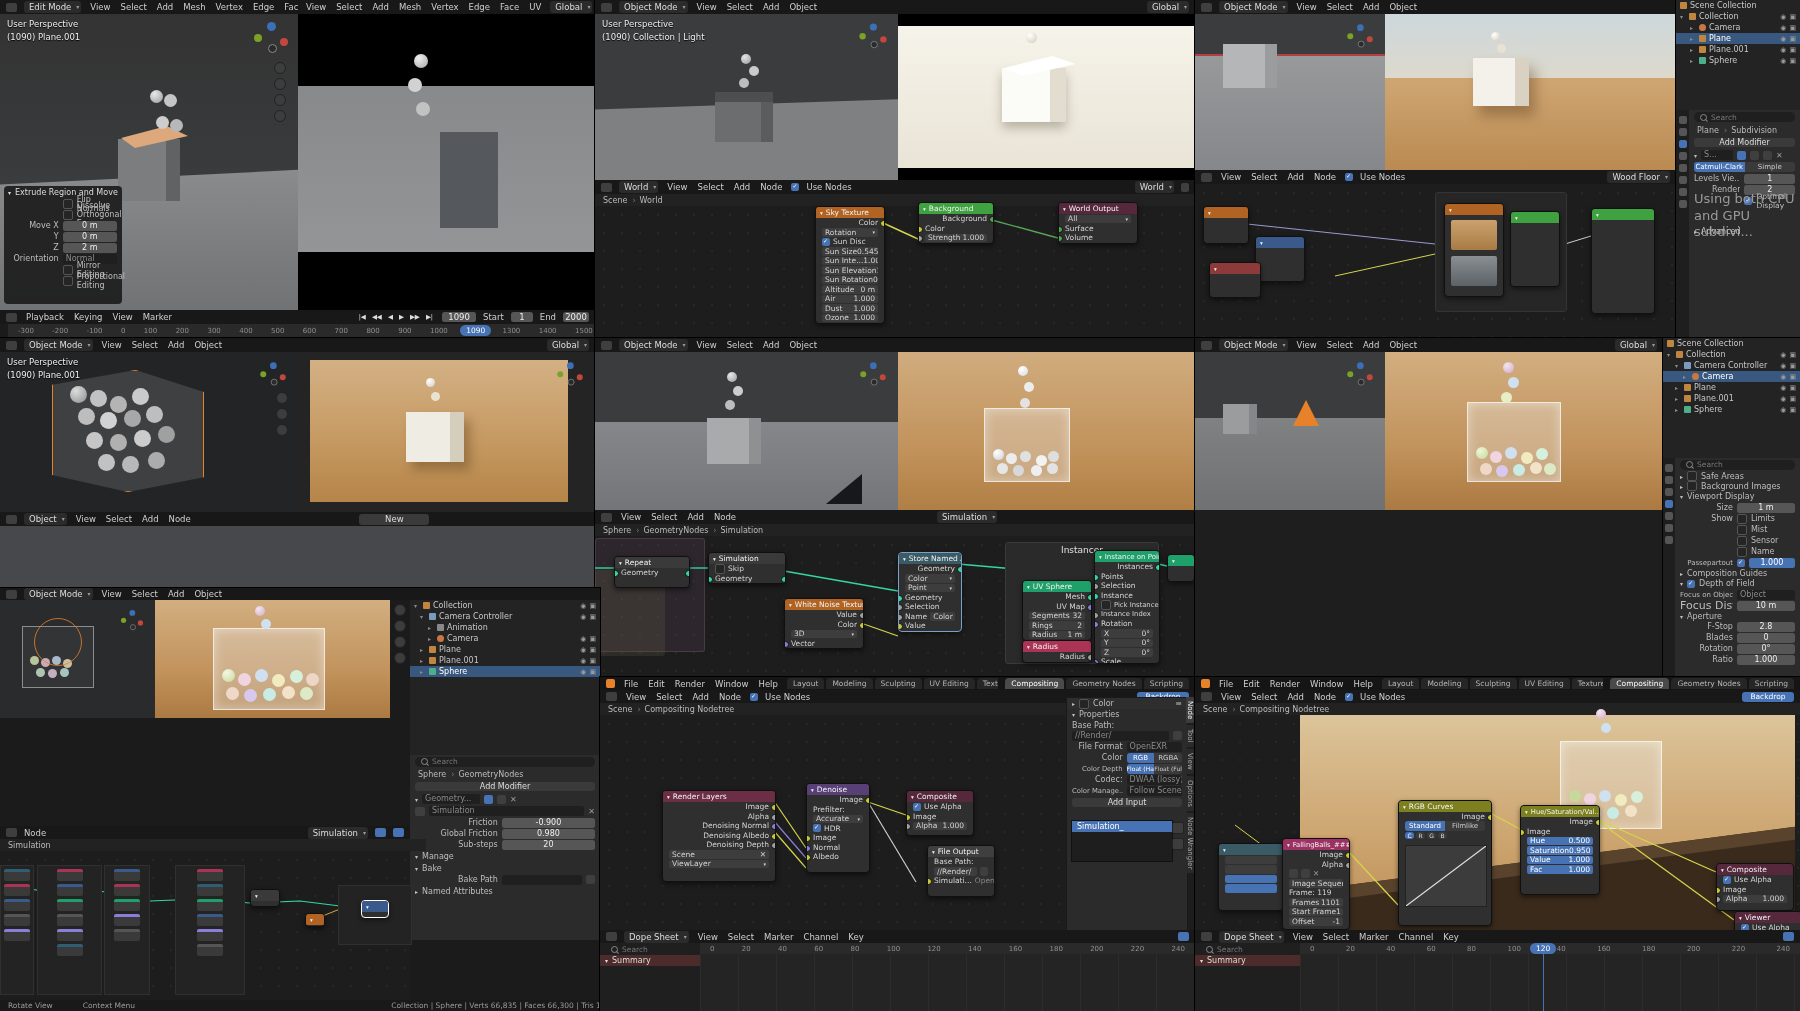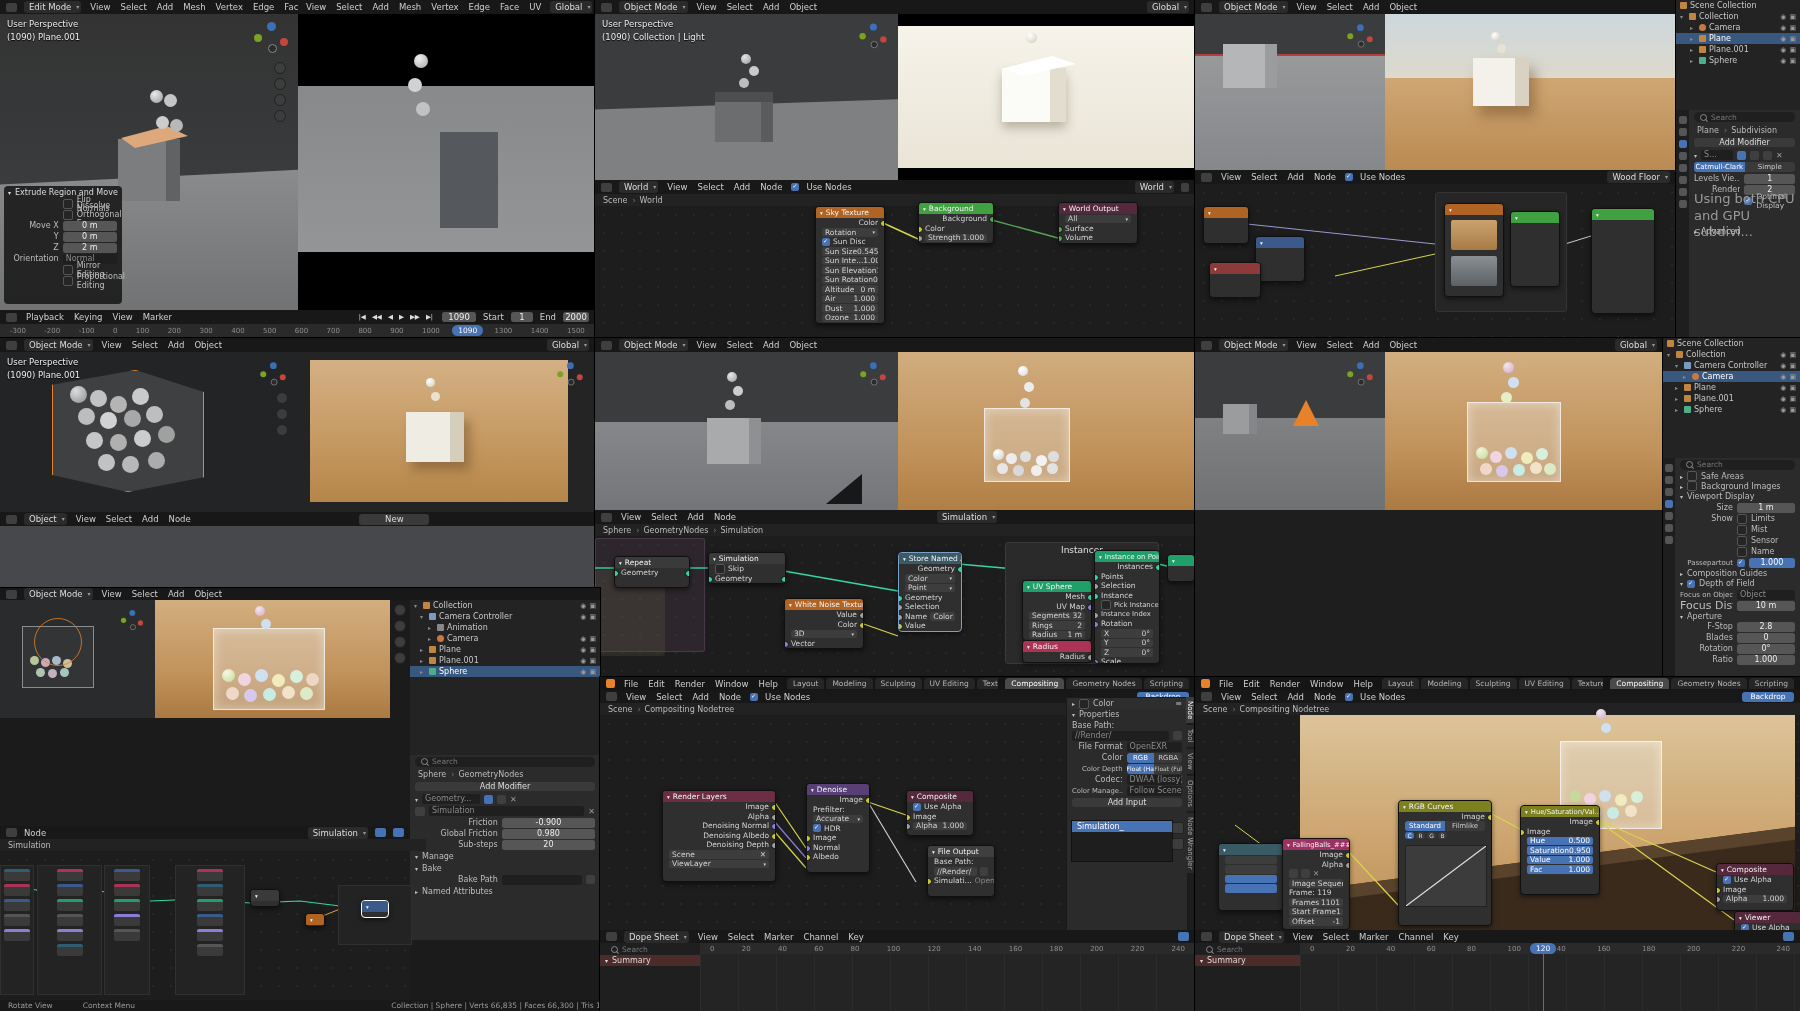--- a/index.html
+++ b/index.html
@@ -218,21 +218,21 @@
           <span class="mi">▶</span>
           <span class="mi">▶▶</span>
           <span class="mi">▶|</span>
         </span>
       <span class="pv" style="flex:0 0 34px">1090</span>
       <span>Start</span>
         <span class="pv" style="flex:0 0 22px">1</span>
       <span>End</span>
         <span class="pv" style="flex:0 0 26px">2000</span>
     </div>
-    <div class="abs ruler" style="left:0;top:324px;width:595px;height:14px">
+    <div class="abs ruler" style="left:8px;top:324px;width:595px;height:14px">
       <div class="ticks" style="height:14px">
           <span class="tk">-300</span>
           <span class="tk">-200</span>
           <span class="tk">-100</span>
           <span class="tk">0</span>
           <span class="tk">100</span>
           <span class="tk">200</span>
           <span class="tk">300</span>
           <span class="tk">400</span>
           <span class="tk">500</span>

